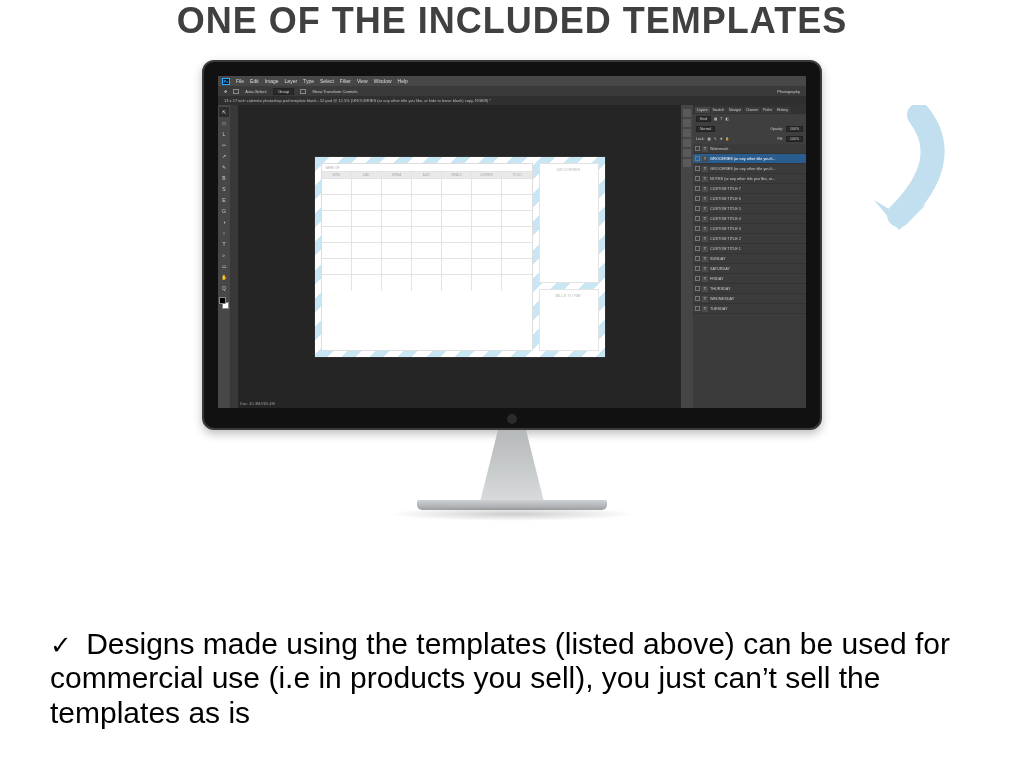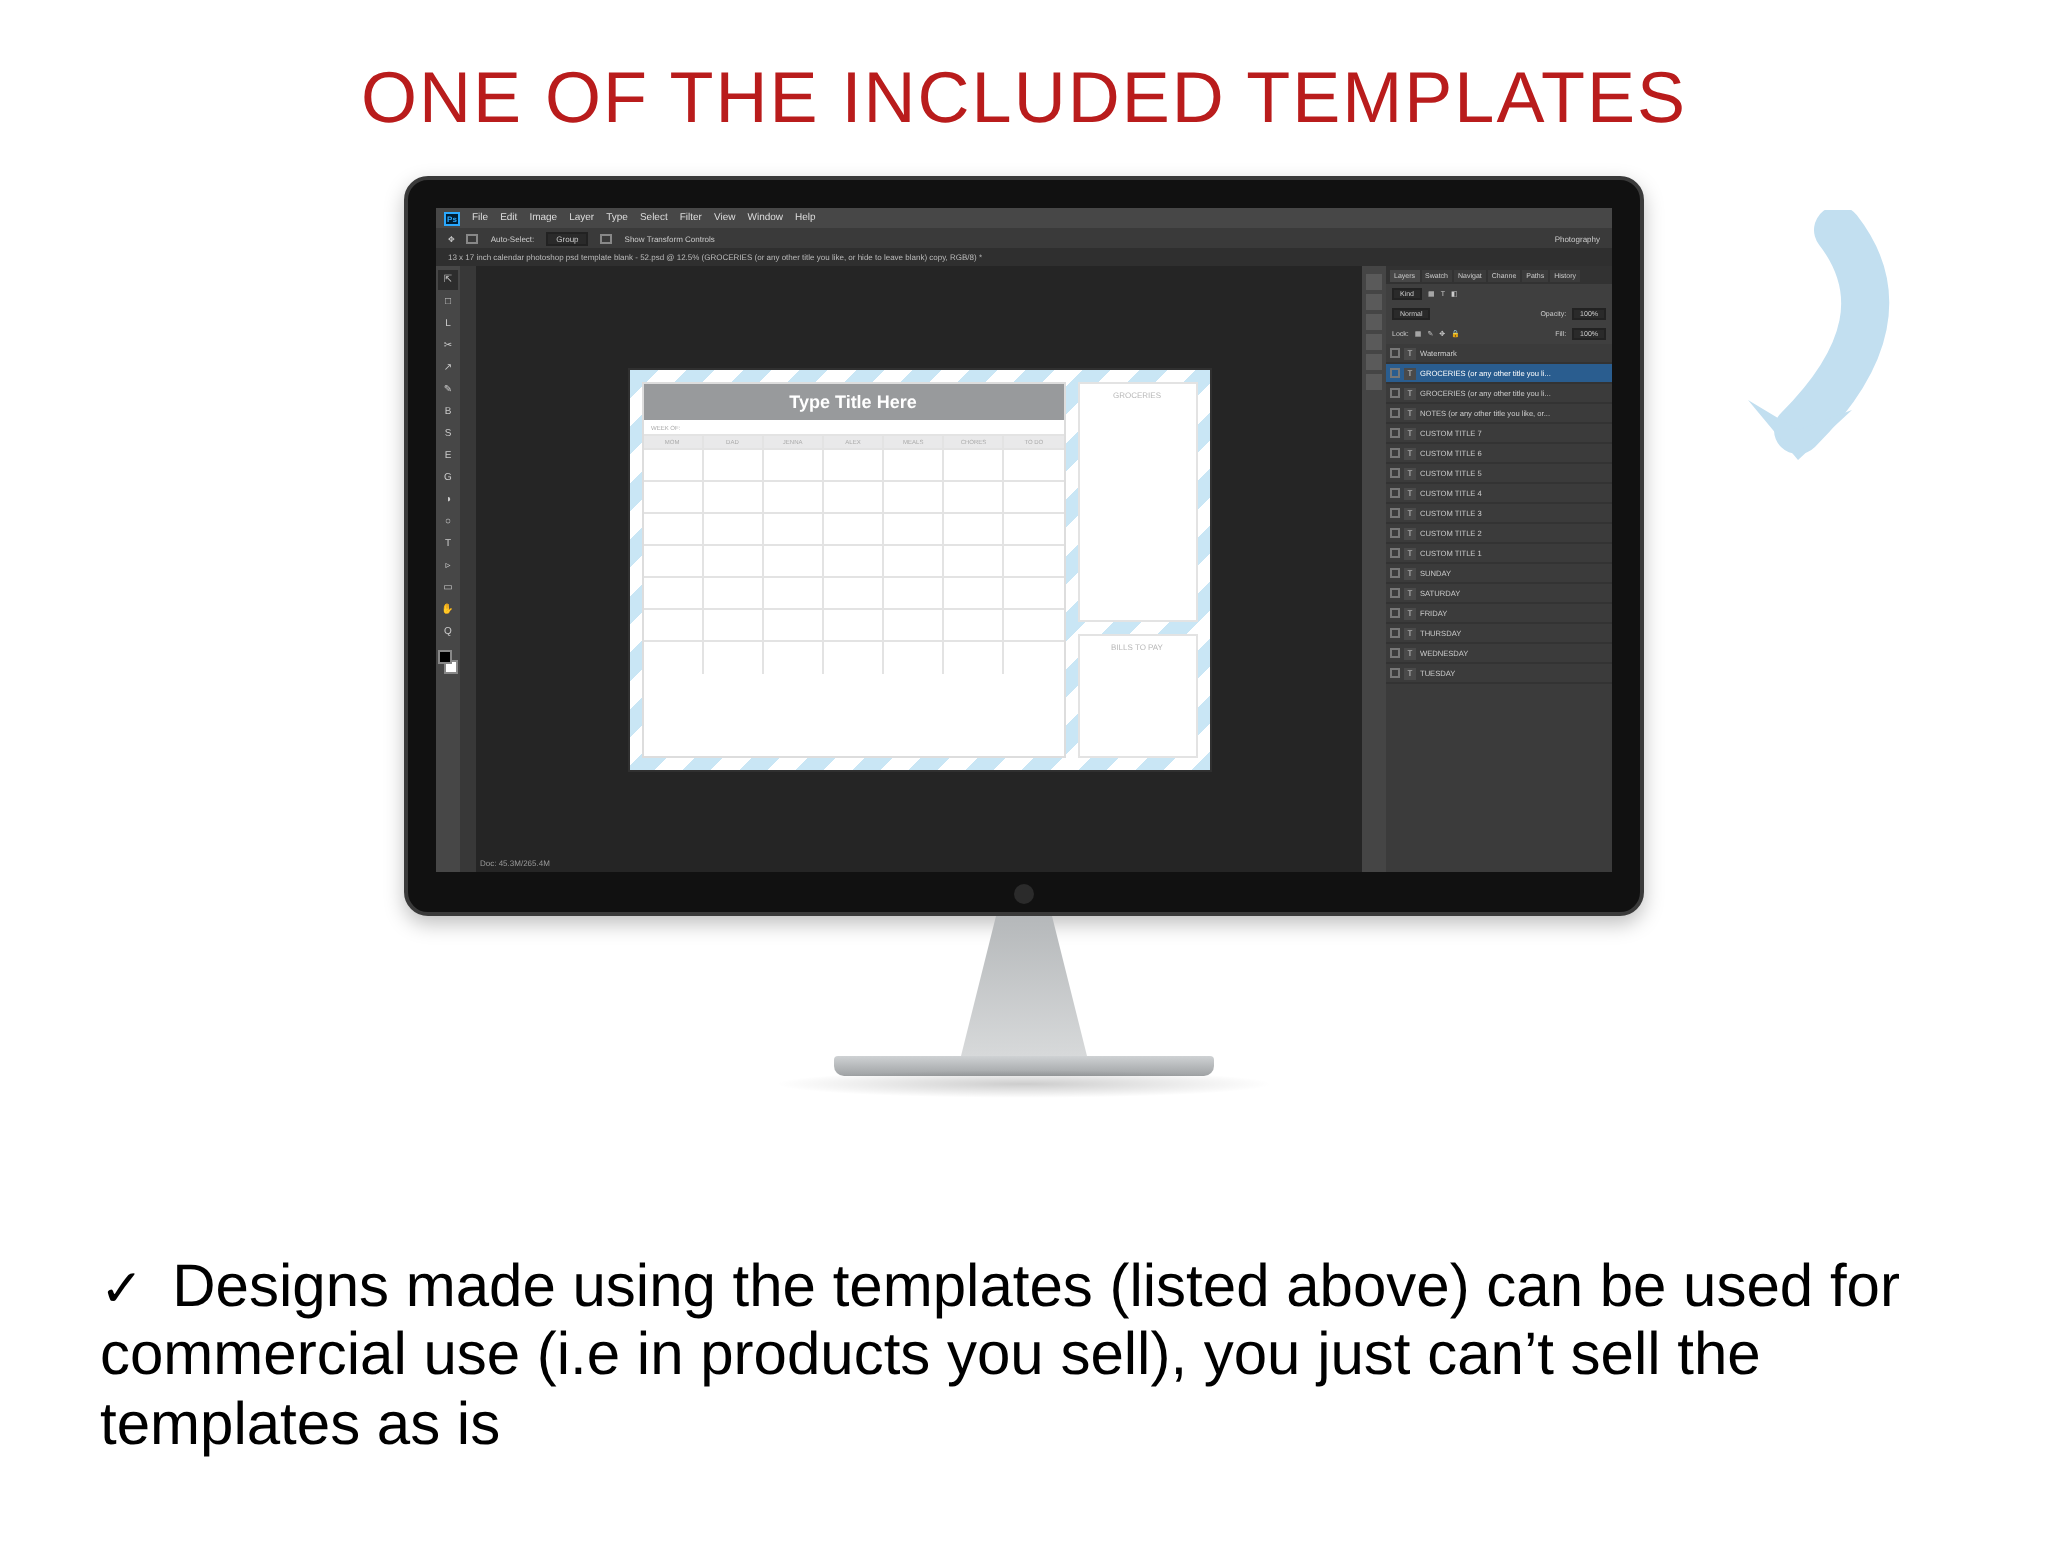--- a/index.html
+++ b/index.html
@@ -7,24 +7,23 @@
     width: 1024px;
     height: 780px;
     background: #fff;
     font-family: "Gill Sans", "Gill Sans MT", "Helvetica Neue", Arial, sans-serif;
     position: relative;
     overflow: hidden;
   }
   .heading {
     text-align: center;
     font-size: 36px;
-    font-weight: 400;
+    font-weight: 700;
     letter-spacing: 1px;
-    padding-top: 28px;
-    color: #b91c1c;
+    color: #404040;
   }
   .arrow {
     position: absolute;
     right: 70px;
     top: 105px;
     width: 110px;
     height: 140px;
   }
   .monitor-wrap {
     width: 100%;
@@ -379,21 +378,20 @@
                 <div style="position:absolute;left:0;top:0;width:7px;height:7px;background:#000;border:0.5px solid #888"></div>
               </div>
             </div>
             <div class="ps-tools2"></div>
           </div>
 
           <div class="ps-canvas">
             <div class="doc">
               <div class="doc-inner">
                 <div class="planner">
-                  <div class="planner-title">Type Title Here</div>
                   <div class="planner-sub">WEEK OF:</div>
                   <div class="planner-head">
                     <div class="planner-cell">MOM</div>
                     <div class="planner-cell">DAD</div>
                     <div class="planner-cell">JENNA</div>
                     <div class="planner-cell">ALEX</div>
                     <div class="planner-cell">MEALS</div>
                     <div class="planner-cell">CHORES</div>
                     <div class="planner-cell">TO DO</div>
                   </div>

